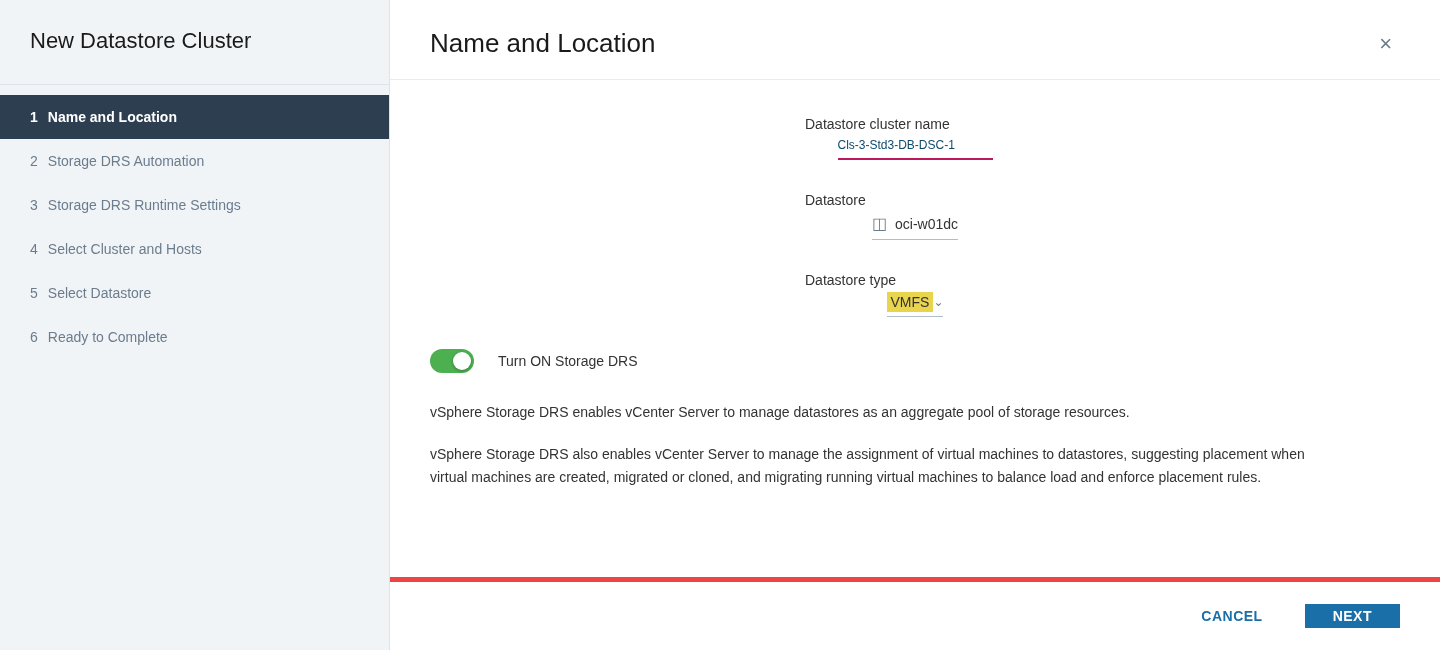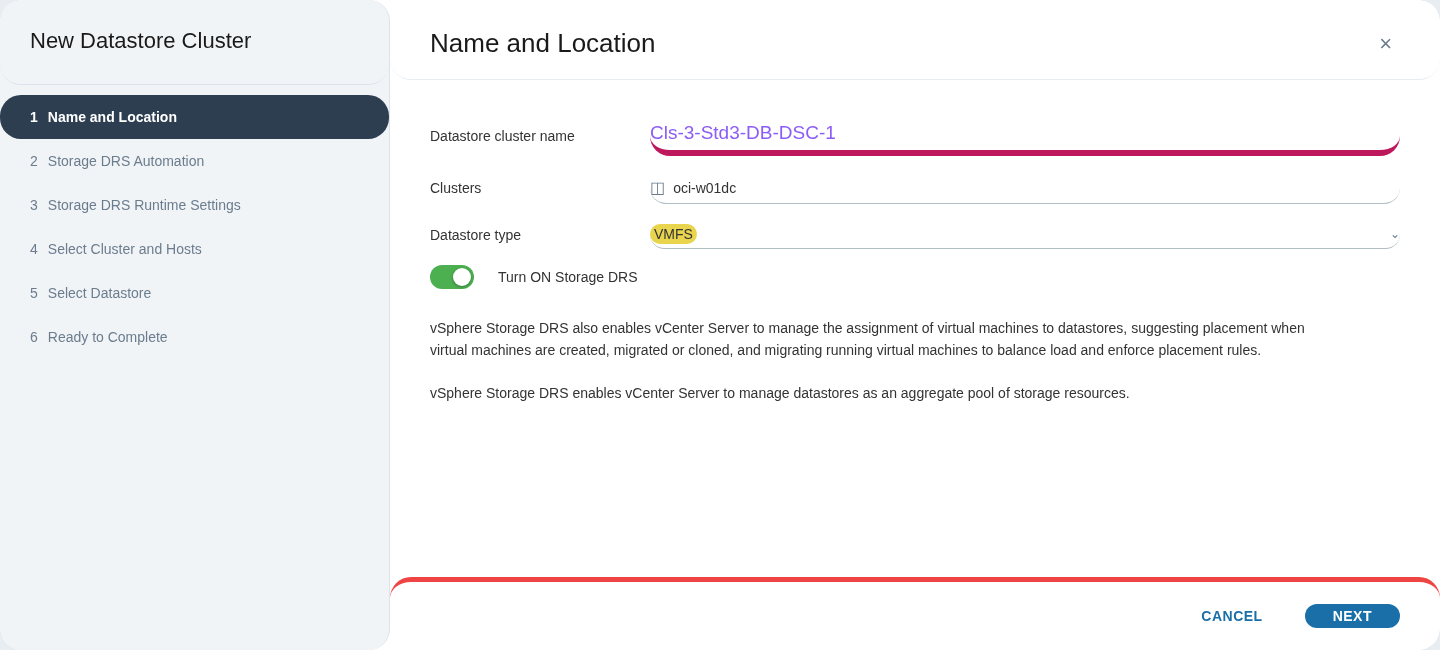--- a/index.html
+++ b/index.html
@@ -1,15 +1,15 @@
 <!DOCTYPE html>
 <html><head>
   <meta charset="utf-8">
   <style>
-    * { box-sizing: border-box; margin: 0; padding: 0; border-radius: 21px; }
+    * { box-sizing: border-box; margin: 0; padding: 0; }
     body {
       font-family: -apple-system, BlinkMacSystemFont, "Segoe UI", Arial, sans-serif;
       background: #e8edf2;
       display: flex;
       align-items: center;
       justify-content: center;
       min-height: 100vh;
       font-size: 14px;
       color: #333;
     }
@@ -90,38 +90,39 @@
       line-height: 1;
     }
     .main-body {
       flex: 1;
       padding: 36px 40px 20px 40px;
       overflow-y: auto;
     }
     .form-row {
       display: flex;
       align-items: center;
-      margin-bottom: 16px;
+      margin-bottom: 32px;
+      flex-direction: column;
     }
     .form-label {
       width: 220px;
       flex-shrink: 0;
       color: #333;
       font-size: 14px;
     }
     .form-field {
       flex: 1;
     }
     .form-input {
       width: 100%;
       border: none;
-      border-bottom: 6px solid #be185d;
+      border-bottom: 2px solid #be185d;
       padding: 6px 0;
-      font-size: 19px;
-      color: #8b5cf6;
+      font-size: 12px;
+      color: #0c4a6e;
       background: transparent;
       outline: none;
     }
     .location-field {
       display: flex;
       align-items: center;
       gap: 8px;
       border-bottom: 1px solid #b0bec5;
       padding: 6px 0;
     }
@@ -277,21 +278,21 @@
     <div class="main-body">
 
       <div class="form-row">
         <div class="form-label">Datastore cluster name</div>
         <div class="form-field">
           <input class="form-input" type="text" value="Cls-3-Std3-DB-DSC-1" style="">
         </div>
       </div>
 
       <div class="form-row">
-        <div class="form-label">Clusters</div>
+        <div class="form-label">Datastore</div>
         <div class="form-field">
           <div class="location-field">
             <span class="location-icon">◫</span>
             <span class="location-text">oci-w01dc</span>
           </div>
         </div>
       </div>
 
       <div class="form-row">
         <div class="form-label">Datastore type</div>
@@ -306,23 +307,23 @@
       </div>
 
       <div class="toggle-row">
         <label class="toggle-switch">
           <input type="checkbox" checked="" style="">
           <span class="toggle-slider"></span>
         </label>
         <span class="toggle-label">Turn ON Storage DRS</span>
       </div>
 
+      <p class="description-text">vSphere Storage DRS enables vCenter Server to manage datastores as an aggregate pool of storage resources.</p>
+
       <p class="description-text">vSphere Storage DRS also enables vCenter Server to manage the assignment of virtual machines to datastores, suggesting placement when virtual machines are created, migrated or cloned, and migrating running virtual machines to balance load and enforce placement rules.</p>
-
-      <p class="description-text">vSphere Storage DRS enables vCenter Server to manage datastores as an aggregate pool of storage resources.</p>
     </div>
 
     <div class="main-footer">
       <button class="btn-cancel">CANCEL</button>
       <button class="btn-next">NEXT</button>
     </div>
   </div>
 </div>
 
 </body></html>

